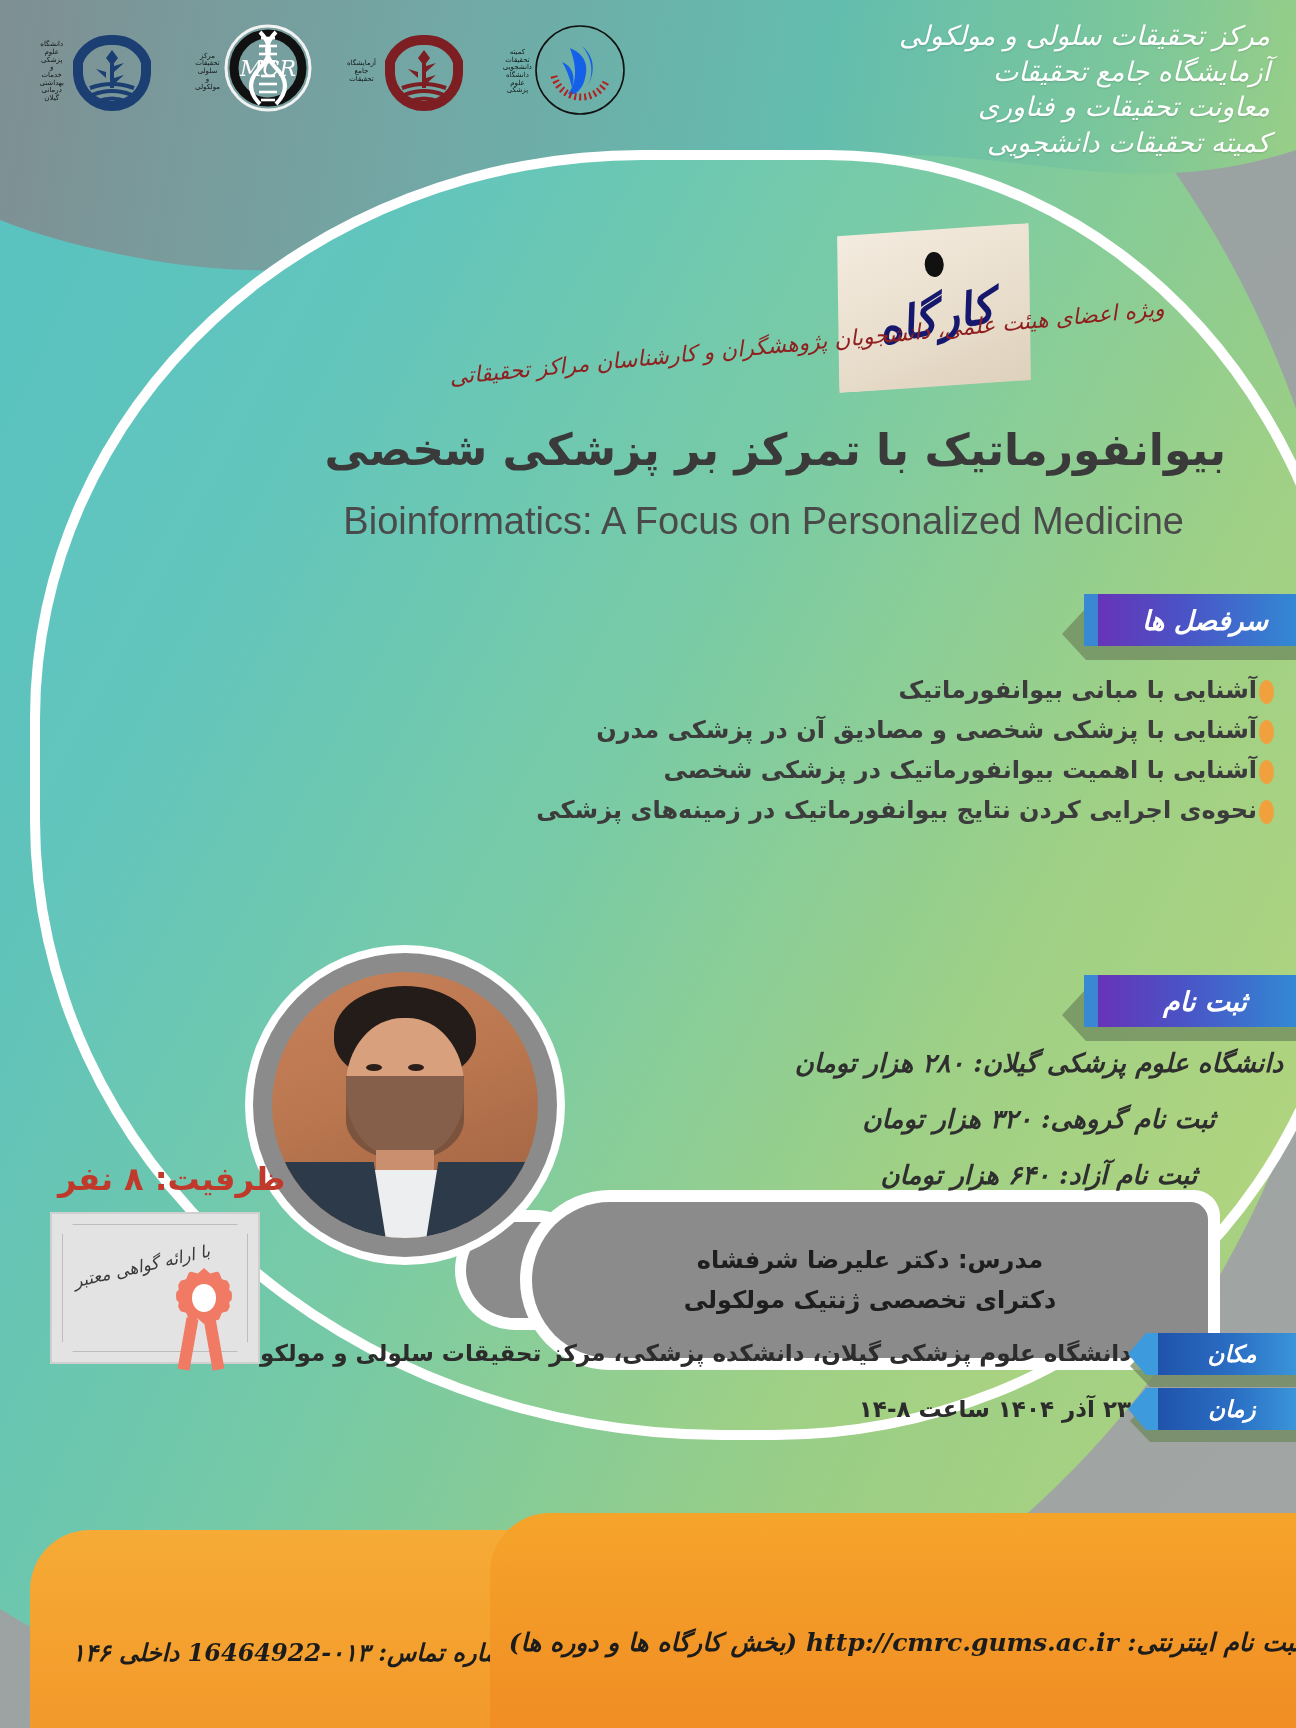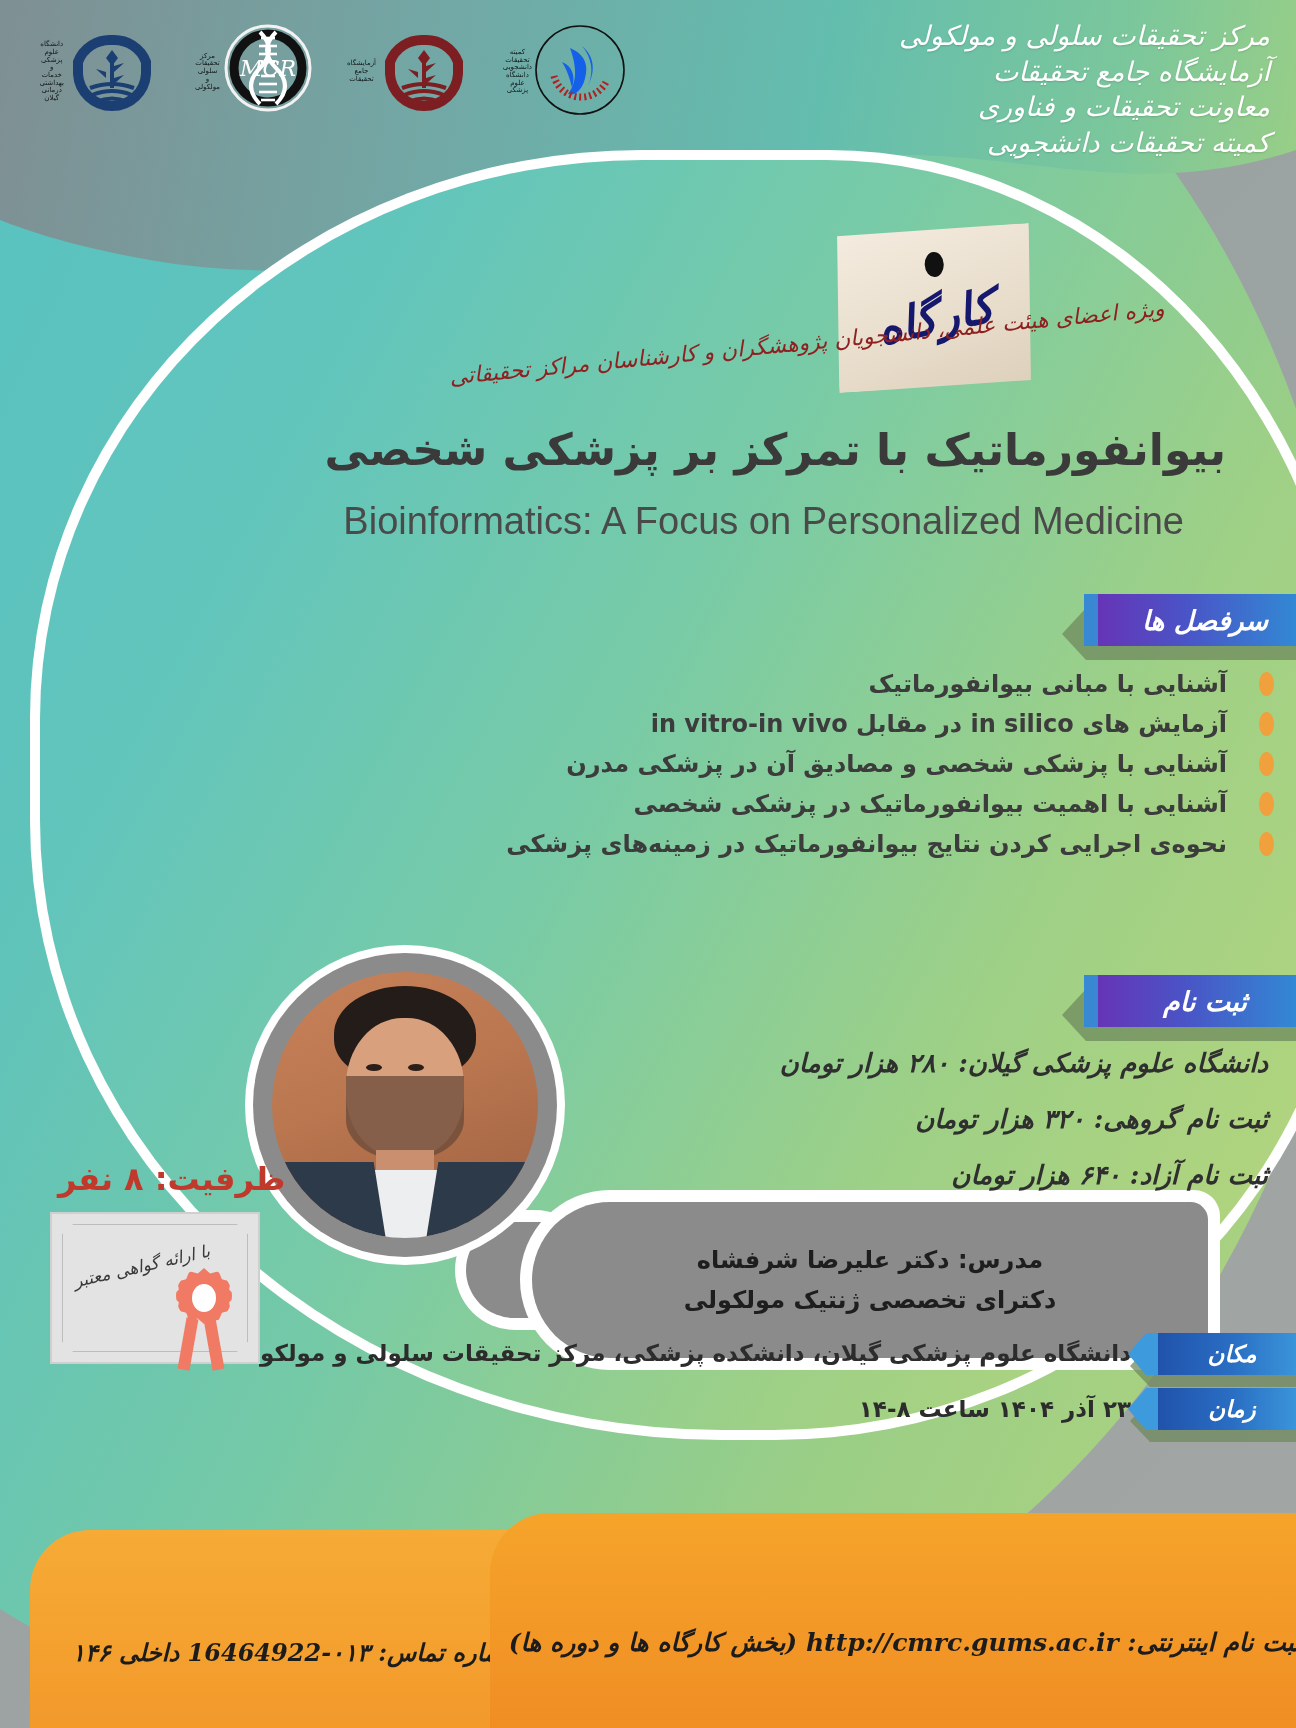--- a/index.html
+++ b/index.html
@@ -131,30 +131,30 @@
     position:absolute;left:-18px;top:12px;right:-8px;height:42px;
     background:#6f8a5e;opacity:.75;z-index:-1;
     -webkit-clip-path:polygon(20px 0,100% 0,100% 100%,20px 100%,0 50%);
     clip-path:polygon(20px 0,100% 0,100% 100%,20px 100%,0 50%);
   }
   #ribbon-place{right:-10px;top:1333px;}
   #ribbon-time{right:-10px;top:1388px;}
 
   
   .topics{position:absolute;right:22px;top:664px;z-index:8;width:900px;}
-  .topic{display:flex;align-items:center;justify-content:flex-start;gap:32px;height:40px;direction:rtl;}
+  .topic{display:flex;align-items:flex-end;justify-content:flex-start;gap:2px;height:40px;direction:rtl;}
   .topic .dot{
     width:15px;height:24px;border-radius:50%;background:#f0a03c;flex:0 0 auto;
   }
   .topic .label{
     color:#3c3c3c;font-size:24px;font-weight:700;white-space:nowrap;
   }
 
   
-  .fees{position:absolute;right:28px;top:1048px;z-index:8;text-align:right;}
+  .fees{position:absolute;right:13px;top:1048px;z-index:8;text-align:center;}
   .fee{
     color:#2f2f2f;font-family:"DejaVu Serif","Liberation Serif",serif;
     font-style:italic;font-size:26px;font-weight:700;margin-bottom:26px;white-space:nowrap;
   }
 
   
   .bubble-ring{
     position:absolute;left:245px;top:945px;width:320px;height:320px;z-index:9;
     border-radius:50%;background:#ffffff;
   }
@@ -361,24 +361,20 @@
     <div class="body">سرفصل ها</div>
   </div>
 
   <div class="topics">
     <div class="topic">
       <span class="dot"></span>
       <span class="label">آشنایی با مبانی بیوانفورماتیک</span>
     </div>
     <div class="topic">
       <span class="dot"></span>
-      <span class="label">آزمایش های in silico در مقابل in vitro-in vivo</span>
-    </div>
-    <div class="topic">
-      <span class="dot"></span>
       <span class="label">آشنایی با پزشکی شخصی و مصادیق آن در پزشکی مدرن</span>
     </div>
     <div class="topic">
       <span class="dot"></span>
       <span class="label">آشنایی با اهمیت بیوانفورماتیک در پزشکی شخصی</span>
     </div>
     <div class="topic">
       <span class="dot"></span>
       <span class="label">نحوه‌ی اجرایی کردن نتایج بیوانفورماتیک در زمینه‌های پزشکی</span>
     </div>

